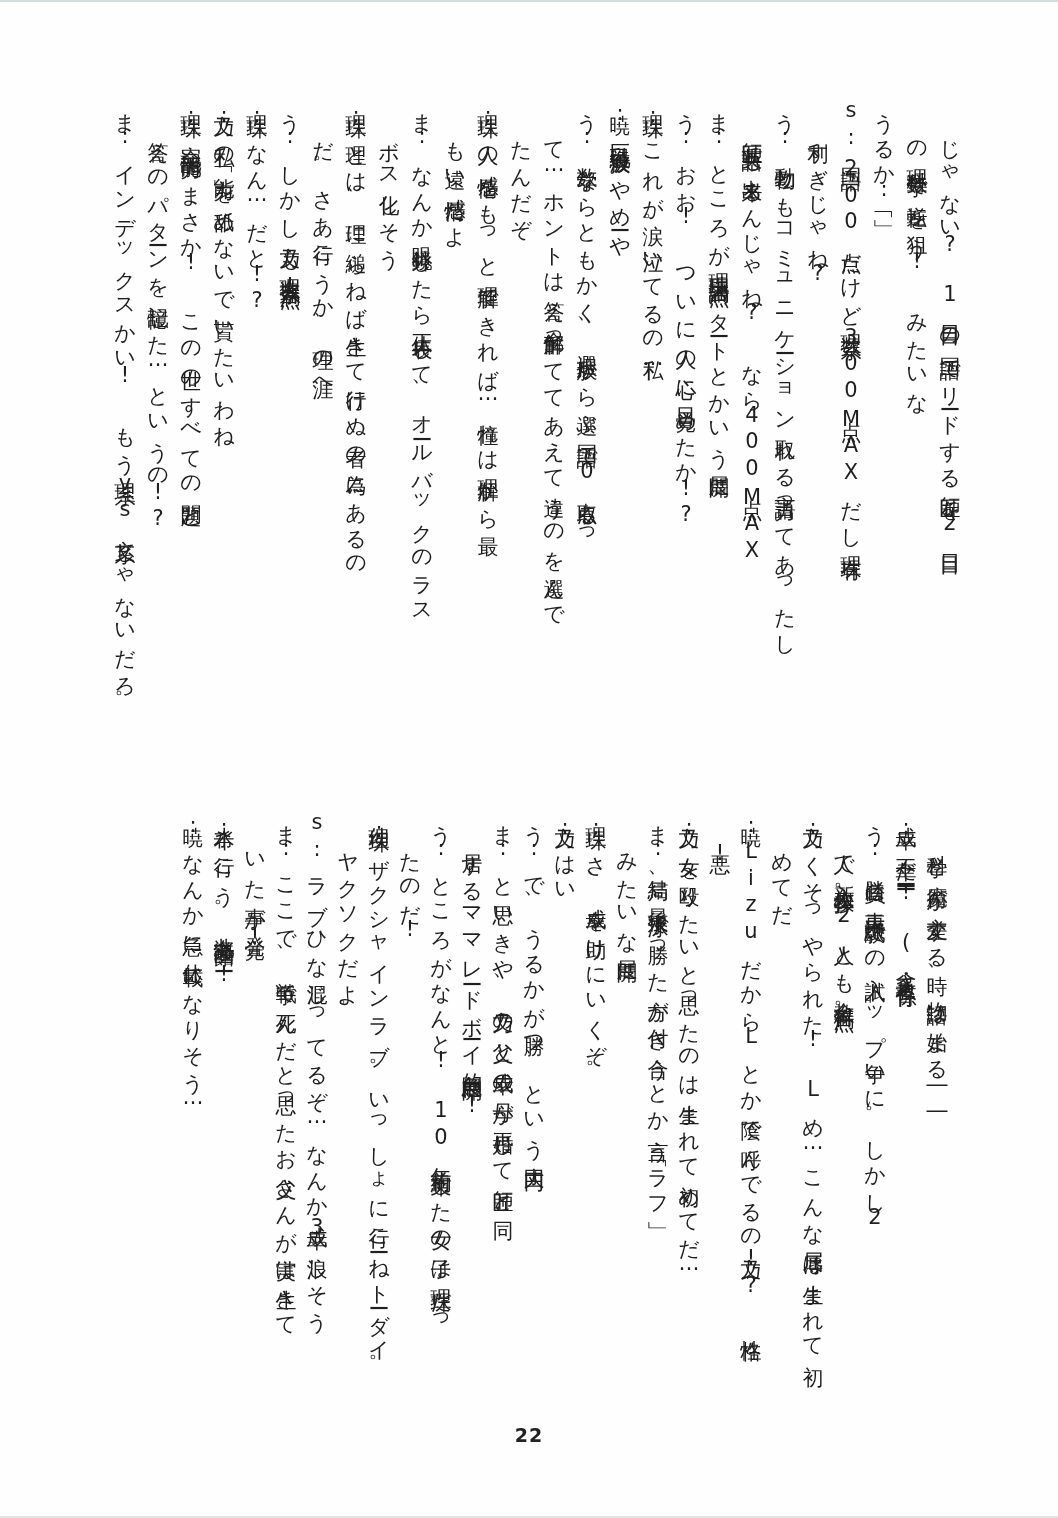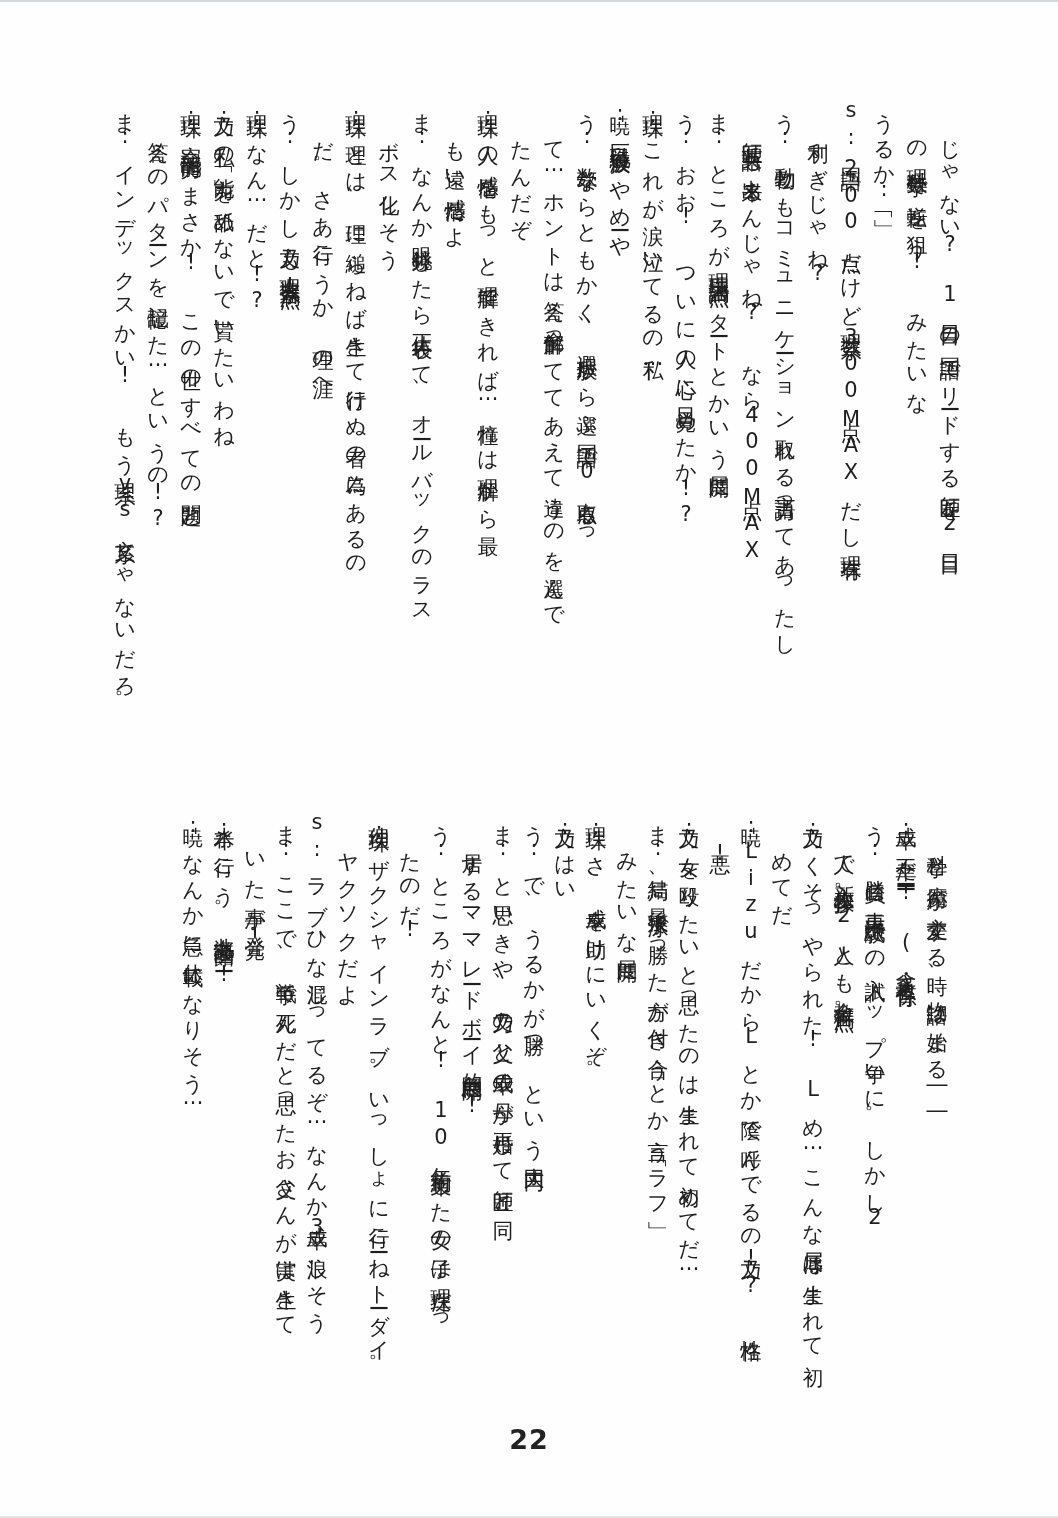--- a/index.html
+++ b/index.html
@@ -33,21 +33,21 @@
   .vblock-bottom { top: 810px; right: 106px; height: 645px; line-height: 31px; }
   .vline {
     letter-spacing: 2.5px;
     white-space: nowrap;
   }
   .vline.indent { padding-top: 28px; }
   .page-number {
     position: absolute;
     top: 1424px; left: 0; width: 1058px;
     text-align: center;
-    font-size: 27px;
+    font-size: 19px;
     font-weight: 700;
     letter-spacing: 1px;
     color: #222;
   }
 </style>
 </head>
 <body>
 
 <div class="page">
   <div class="scan-edge-top"></div>

